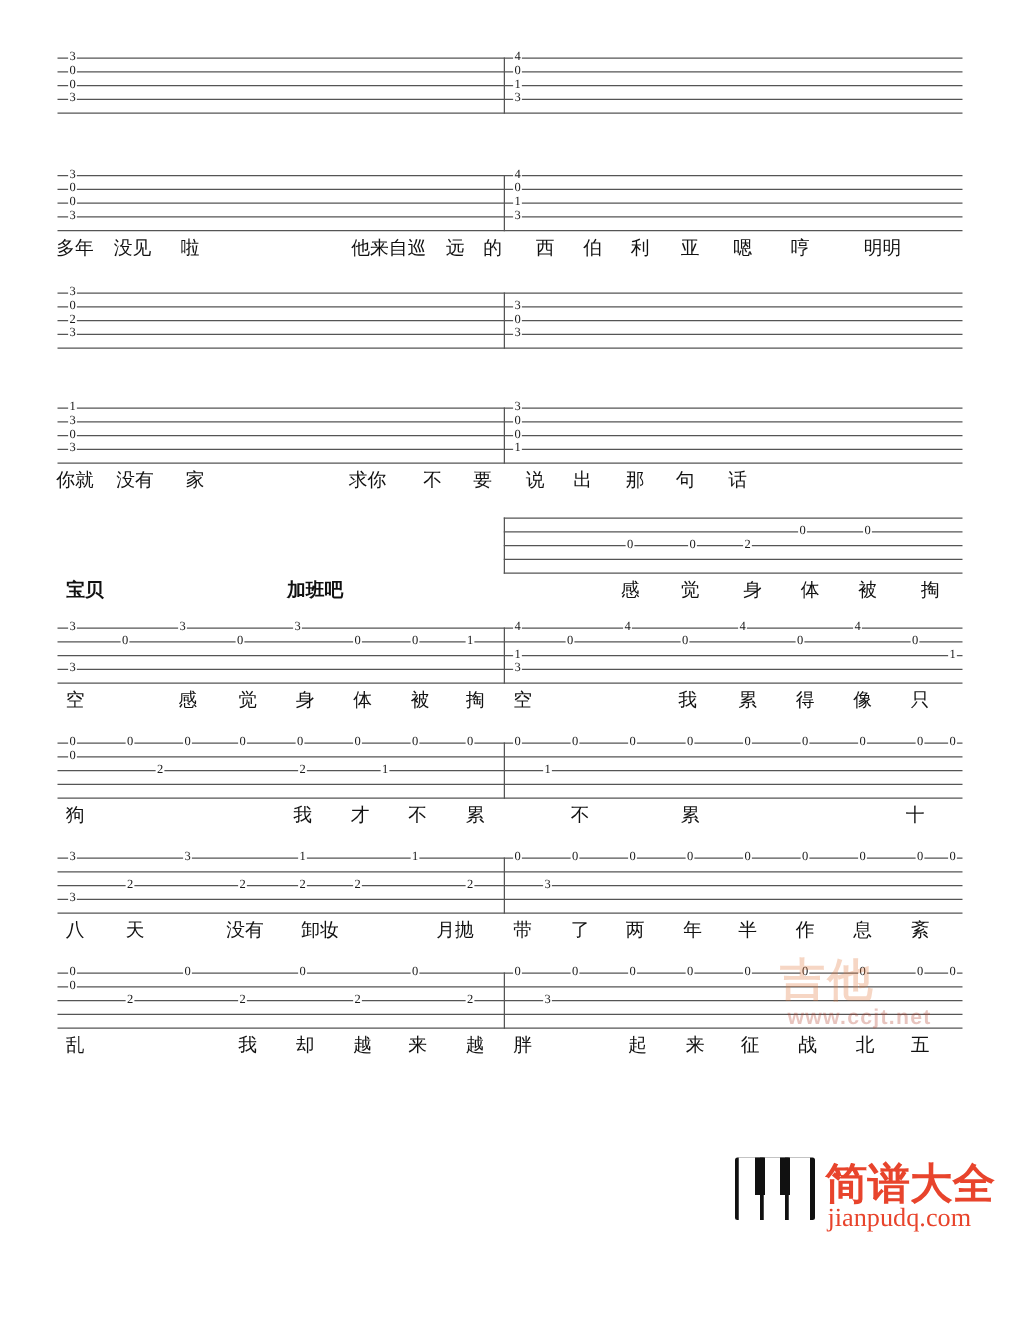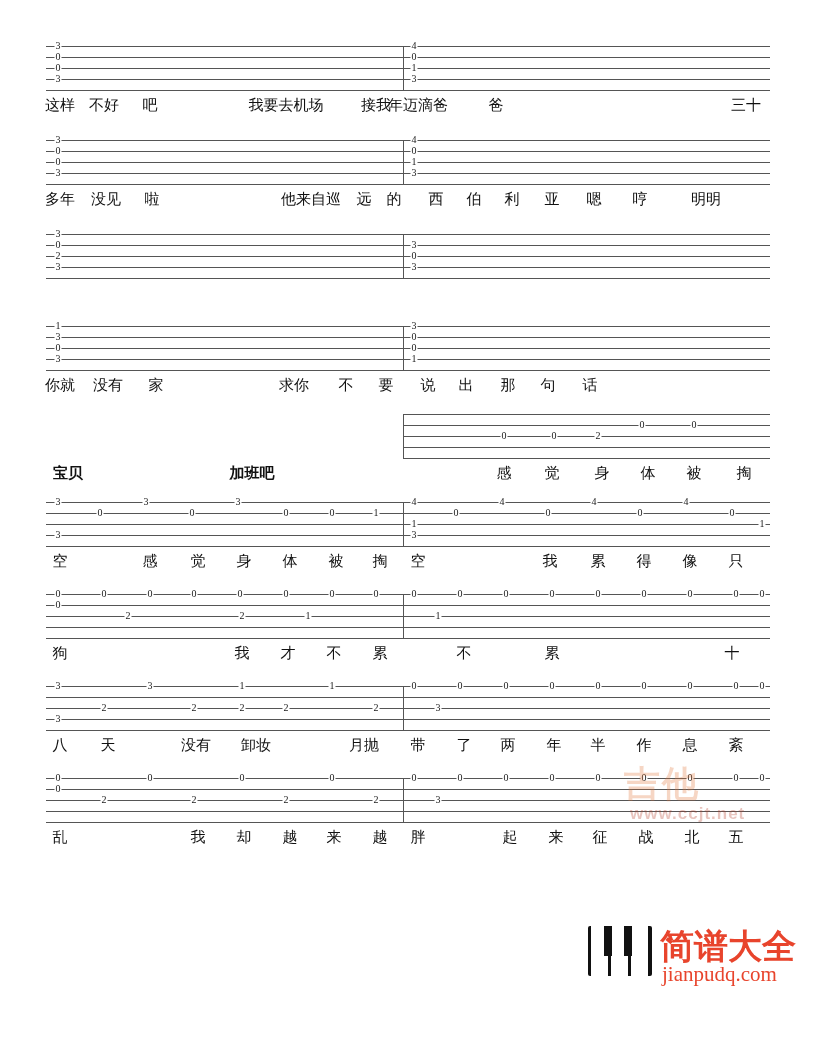--- a/index.html
+++ b/index.html
@@ -181,30 +181,20 @@
           <div class="line l4"></div>
           <div class="barline" style="left: 357px;"></div>
           <div class="num" style="left: 12px; top: 0px;">3</div>
           <div class="num" style="left: 12px; top: 11px;">0</div>
           <div class="num" style="left: 12px; top: 22px;">0</div>
           <div class="num" style="left: 12px; top: 33px;">3</div>
           <div class="num" style="left: 368px; top: 0px;">4</div>
           <div class="num" style="left: 368px; top: 11px;">0</div>
           <div class="num" style="left: 368px; top: 22px;">1</div>
           <div class="num" style="left: 368px; top: 33px;">3</div>
-        </div>
-        <div class="lyricrow">
-          <div class="lyric" style="left: 14px;">这样</div>
-          <div class="lyric" style="left: 58px;">不好</div>
-          <div class="lyric" style="left: 104px;">吧</div>
-          <div class="lyric" style="left: 240px;">我要去机场</div>
-          <div class="lyric" style="left: 330px;">接我</div>
-          <div class="lyric" style="left: 372px;">年迈滴爸</div>
-          <div class="lyric" style="left: 450px;">爸</div>
-          <div class="lyric" style="left: 700px;">三十</div>
         </div>
       </div>
       <div class="system" style="top: 140px;">
         <div class="staff">
           <div class="line l0"></div>
           <div class="line l1"></div>
           <div class="line l2"></div>
           <div class="line l3"></div>
           <div class="line l4"></div>
           <div class="barline" style="left: 357px;"></div>

